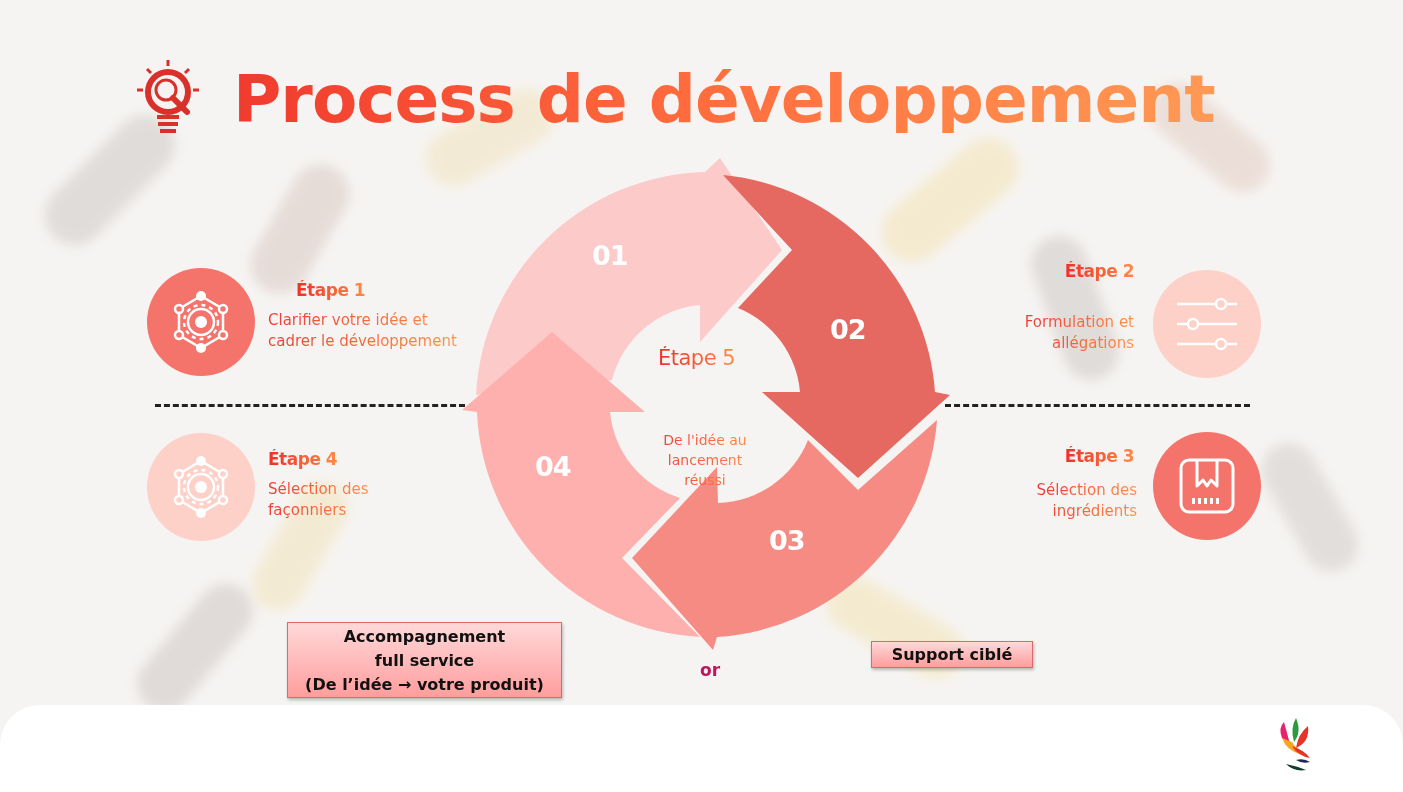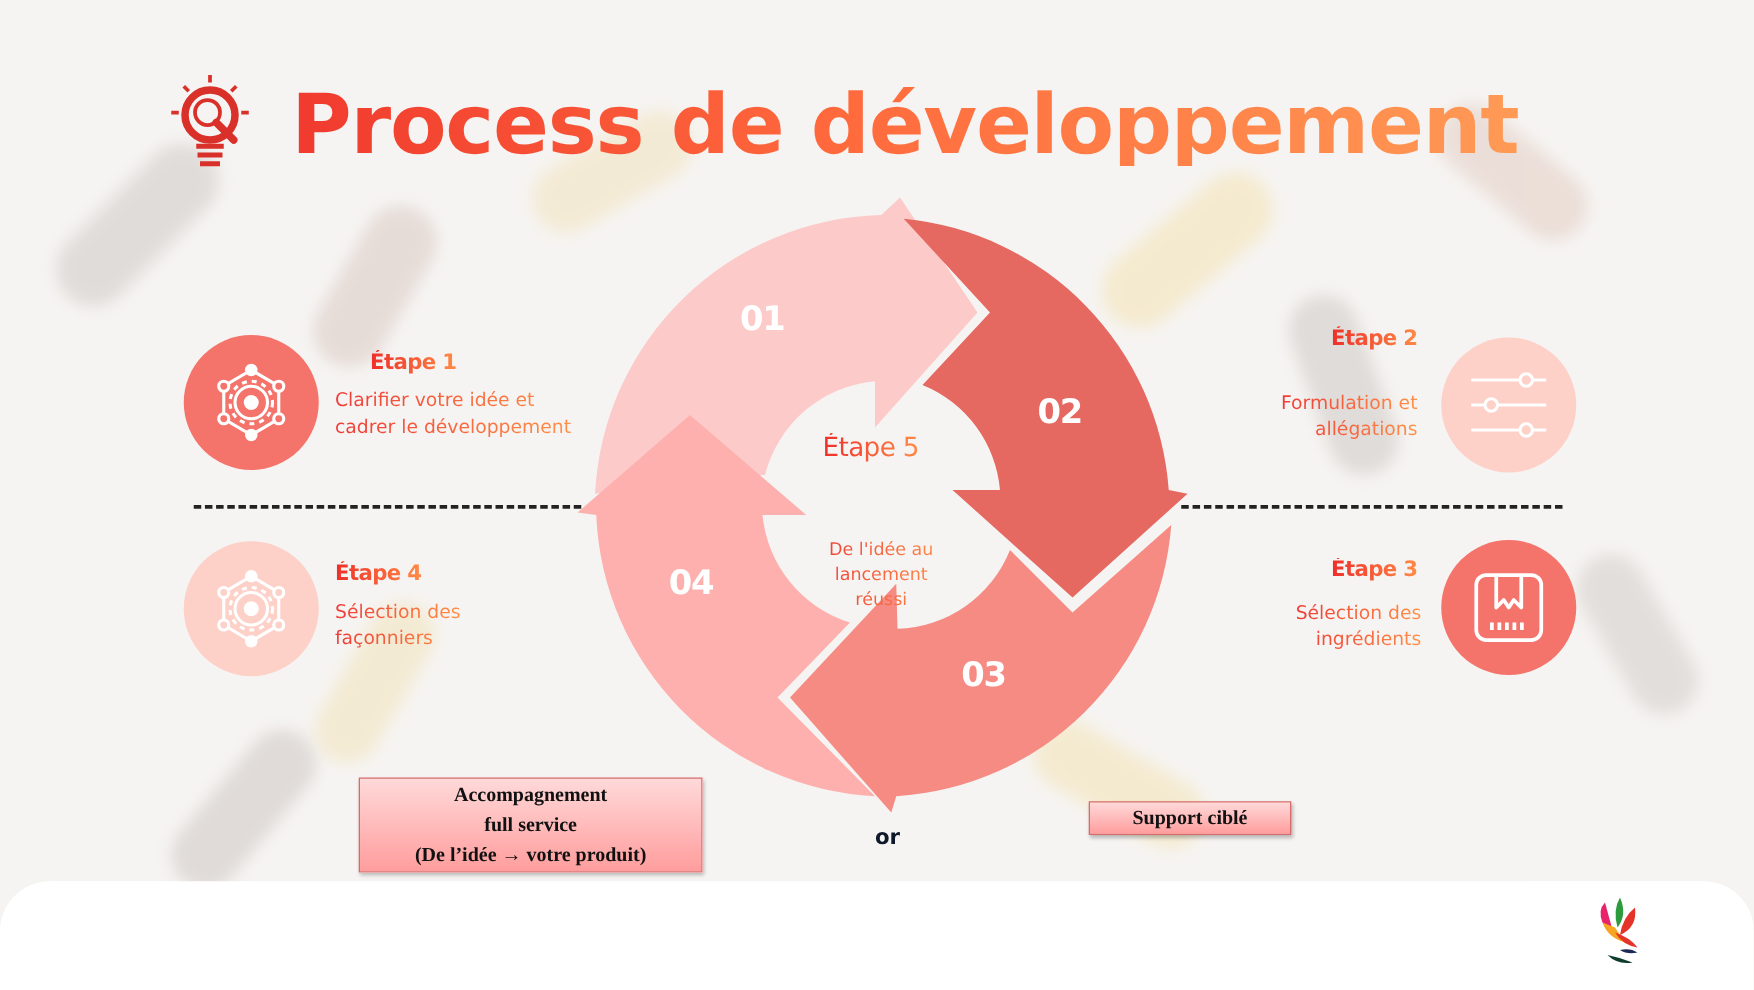--- a/index.html
+++ b/index.html
@@ -19,22 +19,22 @@
                background:linear-gradient(90deg,#ee3b36,#ff9148); -webkit-background-clip:text; background-clip:text; color:transparent; }
   .right { text-align:right; }
   .dash { position:absolute; height:0; border-top:3px dashed #222; }
   .cycle { position:absolute; left:0; top:0; }
   .num { position:absolute; color:#fff; font-weight:bold; font-size:27px; letter-spacing:-1px; }
   .center-title { position:absolute; left:658px; top:346px; font-weight:normal; font-size:21px; letter-spacing:-0.5px;
                   background:linear-gradient(90deg,#ee2f2a,#ff8a45); -webkit-background-clip:text; background-clip:text; color:transparent;text-align:center; }
   .center-desc { position:absolute; left:650px; top:383px; width:110px; text-align:center; font-size:14px; line-height:20px;
                  background:linear-gradient(90deg,#ee3b36,#ff9148); -webkit-background-clip:text; background-clip:text; color:transparent;margin-top:47px; }
   .box { position:absolute; background:linear-gradient(180deg,#ffd9d9,#ff9d9d); border:1px solid #d96a6a;
-         box-shadow:1px 2px 3px rgba(0,0,0,0.25); color:#111; font-weight:bold; text-align:center;font-family:Liberation Serif, serif; }
-  .or { position:absolute; left:700px; top:660px; font-weight:bold; font-size:17px; color:#0f172a; }
+         box-shadow:1px 2px 3px rgba(0,0,0,0.25); color:#111; font-weight:bold; text-align:center; }
+  .or { position:absolute; left:700px; top:660px; font-weight:bold; font-size:17px; color:#be185d; }
   .logo { position:absolute; left:1276px; top:716px; width:44px; height:58px; }
 </style>
 </head>
 <body>
 
 <div class="bg-pill" style="left:30px;top:150px;width:160px;height:60px;background:#b9b2ad;transform:rotate(-45deg);"></div>
 <div class="bg-pill" style="left:230px;top:200px;width:140px;height:58px;background:#c9b0a8;transform:rotate(-60deg);"></div>
 <div class="bg-pill" style="left:420px;top:110px;width:140px;height:55px;background:#f0d9a0;transform:rotate(-30deg);"></div>
 <div class="bg-pill" style="left:870px;top:170px;width:160px;height:60px;background:#f3d98f;transform:rotate(-40deg);"></div>
 <div class="bg-pill" style="left:1140px;top:110px;width:140px;height:55px;background:#d9b8aa;transform:rotate(40deg);"></div>

